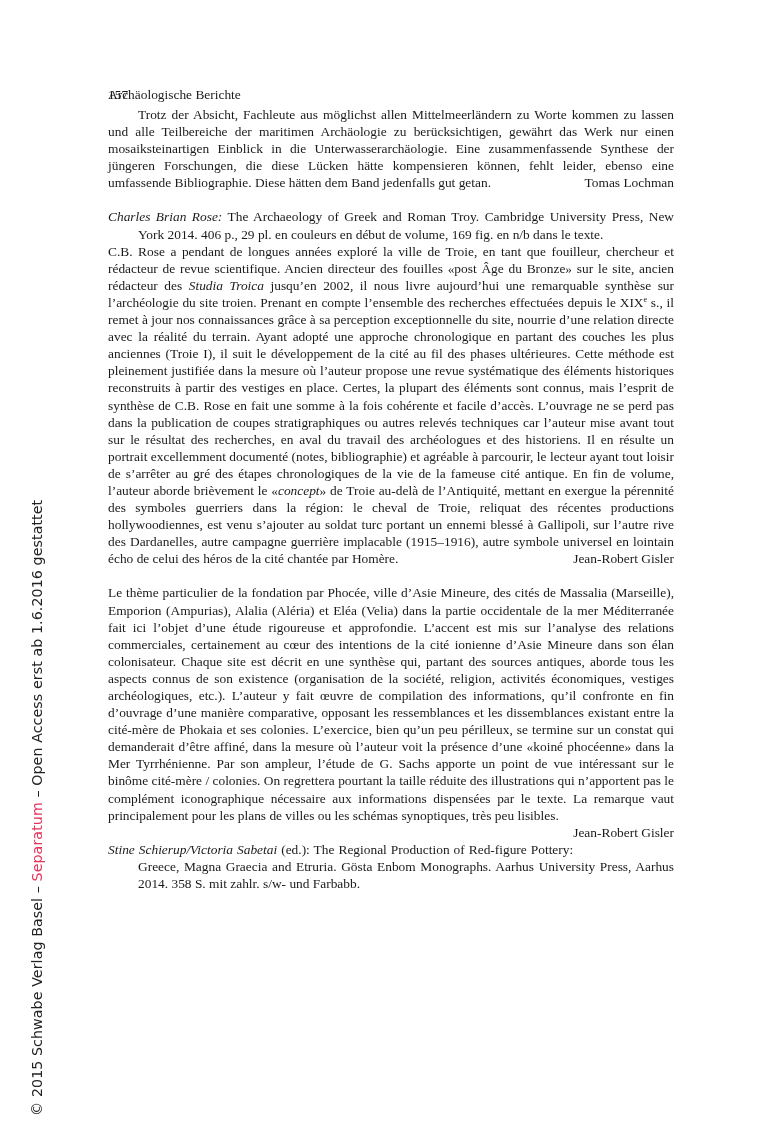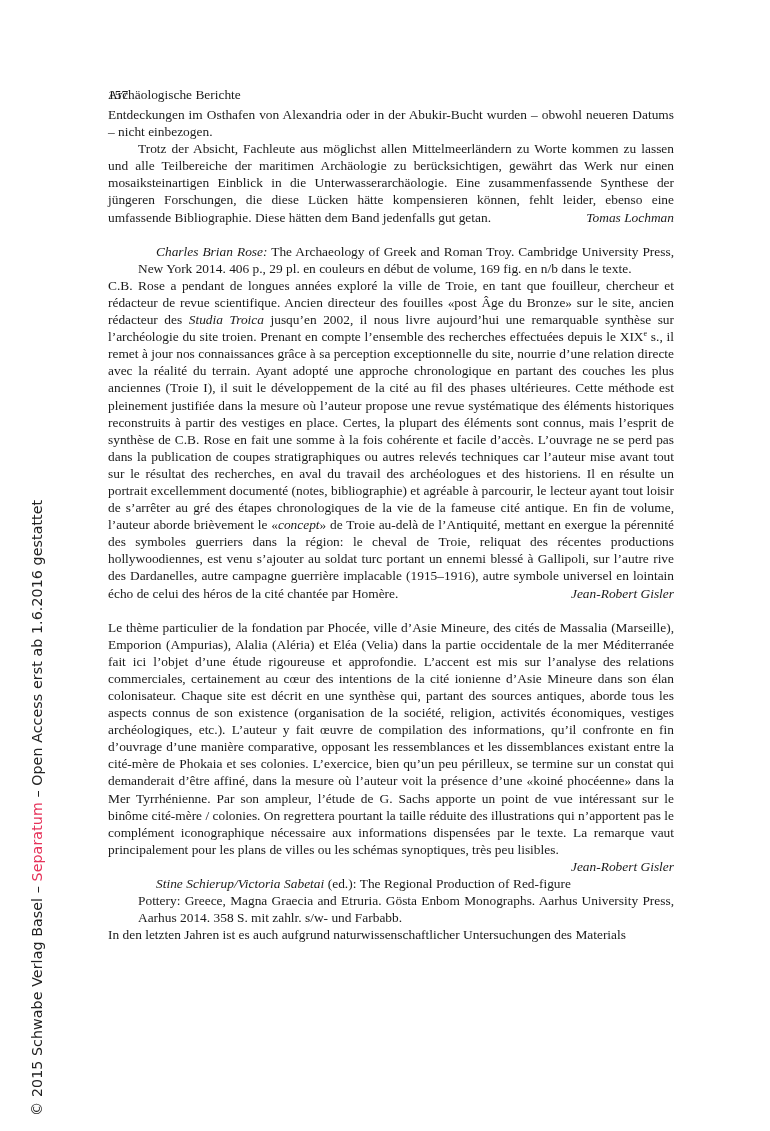--- a/index.html
+++ b/index.html
@@ -3,24 +3,24 @@
 <meta charset="utf-8">
 <style>
   html, body { margin: 0; padding: 0; background: #ffffff; }
   body { width: 770px; height: 1131px; position: relative; overflow: hidden; color: #1a1a1a; }
   .page { position: absolute; left: 108px; top: 86px; width: 566px; font-family: "Liberation Serif", serif; font-size: 13.4px; line-height: 17.1px; }
   .running-head { position: relative; height: 17px; margin-bottom: 3px; }
   .page-number { position: absolute; left: 0; top: 0; }
   .journal-title { position: absolute; left: 0; right: 0; top: 0; }
   p { margin: 0; text-align: justify; }
   .indent { text-indent: 30px; }
-  .sig { float: right; font-style: italic; }
+  .sig { float: right; }
   .review { margin-top: 17px; }
   .entry { padding-left: 30px; text-indent: -30px; text-align: justify; }
-  .author { font-style: italic; margin-left: 48px; }
+  .author { font-style: italic; }
   .title { font-weight: normal; }
   .side {
     position: absolute; left: 27px; top: 1116px;
     transform-origin: 0 0; transform: rotate(-90deg);
     font-family: "DejaVu Sans", sans-serif; font-size: 14.2px; white-space: nowrap;
     color: #222; letter-spacing: 0.1px; line-height: 20px;
   }
   .pink { color: #e6335a; }
 </style>
 </head>
@@ -28,30 +28,28 @@
 
 <div class="side"><span>© 2015 Schwabe Verlag Basel – </span><span class="pink">Separatum</span><span> – Open Access erst ab 1.6.2016 gestattet</span></div>
 
 <div class="page">
   <div class="running-head">
     <span class="page-number">157</span>
     <span class="journal-title">Archäologische Berichte</span>
   </div>
 
   <div>
-    <p>Entdeckungen im Osthafen von Alexandria oder in der Abukir-Bucht wurden – obwohl neueren Datums – nicht einbezogen.</p>
     <p class="indent"><span>Trotz der Absicht, Fachleute aus möglichst allen Mittelmeerländern zu Worte kommen zu lassen und alle Teilbereiche der maritimen Archäologie zu berücksichtigen, gewährt das Werk nur einen mosaiksteinartigen Einblick in die Unterwasserarchäologie. Eine zusammenfassende Synthese der jüngeren Forschungen, die diese Lücken hätte kompensieren können, fehlt leider, ebenso eine umfassende Bibliographie. Diese hätten dem Band jedenfalls gut getan.</span><span class="sig">Tomas Lochman</span></p>
   </div>
 
   <div class="review">
     <p class="entry"><span class="author">Charles Brian Rose:</span> <span class="title">The Archaeology of Greek and Roman Troy.</span> <span>Cambridge University Press, New York 2014. 406 p., 29 pl. en couleurs en début de volume, 169 fig. en n/b dans le texte.</span></p>
     <p><span>C.B. Rose a pendant de longues années exploré la ville de Troie, en tant que fouilleur, chercheur et rédacteur de revue scientifique. Ancien directeur des fouilles «post Âge du Bronze» sur le site, ancien rédacteur des </span><i>Studia Troica</i><span> jusqu’en 2002, il nous livre aujourd’hui une remarquable synthèse sur l’archéologie du site troien. Prenant en compte l’ensemble des recherches effectuées depuis le XIX</span><sup style="font-size:8px;line-height:0">e</sup><span> s., il remet à jour nos connaissances grâce à sa perception exceptionnelle du site, nourrie d’une relation directe avec la réalité du terrain. Ayant adopté une approche chronologique en partant des couches les plus anciennes (Troie I), il suit le développement de la cité au fil des phases ultérieures. Cette méthode est pleinement justifiée dans la mesure où l’auteur propose une revue systématique des éléments historiques reconstruits à partir des vestiges en place. Certes, la plupart des éléments sont connus, mais l’esprit de synthèse de C.B. Rose en fait une somme à la fois cohérente et facile d’accès. L’ouvrage ne se perd pas dans la publication de coupes stratigraphiques ou autres relevés techniques car l’auteur mise avant tout sur le résultat des recherches, en aval du travail des archéologues et des historiens. Il en résulte un portrait excellemment documenté (notes, bibliographie) et agréable à parcourir, le lecteur ayant tout loisir de s’arrêter au gré des étapes chronologiques de la vie de la fameuse cité antique. En fin de volume, l’auteur aborde brièvement le «</span><i>concept</i><span>» de Troie au-delà de l’Antiquité, mettant en exergue la pérennité des symboles guerriers dans la région: le cheval de Troie, reliquat des récentes productions hollywoodiennes, est venu s’ajouter au soldat turc portant un ennemi blessé à Gallipoli, sur l’autre rive des Dardanelles, autre campagne guerrière implacable (1915–1916), autre symbole universel en lointain écho de celui des héros de la cité chantée par Homère.</span><span class="sig">Jean-Robert Gisler</span></p>
   </div>
 
   <div class="review">
     <p><span>Le thème particulier de la fondation par Phocée, ville d’Asie Mineure, des cités de Massalia (Marseille), Emporion (Ampurias), Alalia (Aléria) et Eléa (Velia) dans la partie occidentale de la mer Méditerranée fait ici l’objet d’une étude rigoureuse et approfondie. L’accent est mis sur l’analyse des relations commerciales, certainement au cœur des intentions de la cité ionienne d’Asie Mineure dans son élan colonisateur. Chaque site est décrit en une synthèse qui, partant des sources antiques, aborde tous les aspects connus de son existence (organisation de la société, religion, activités économiques, vestiges archéologiques, etc.). L’auteur y fait œuvre de compilation des informations, qu’il confronte en fin d’ouvrage d’une manière comparative, opposant les ressemblances et les dissemblances existant entre la cité-mère de Phokaia et ses colonies. L’exercice, bien qu’un peu périlleux, se termine sur un constat qui demanderait d’être affiné, dans la mesure où l’auteur voit la présence d’une «koiné phocéenne» dans la Mer Tyrrhénienne. Par son ampleur, l’étude de G. Sachs apporte un point de vue intéressant sur le binôme cité-mère / colonies. On regrettera pourtant la taille réduite des illustrations qui n’apportent pas le complément iconographique nécessaire aux informations dispensées par le texte. La remarque vaut principalement pour les plans de villes ou les schémas synoptiques, très peu lisibles.</span><br><span class="sig">Jean-Robert Gisler</span></p>
   </div>
 
   <div class="review">
     <p class="entry"><span class="author">Stine Schierup/Victoria Sabetai</span><span> (ed.): </span><span class="title">The Regional Production of Red-figure Pottery: Greece, Magna Graecia and Etruria.</span> <span>Gösta Enbom Monographs. Aarhus University Press, Aarhus 2014. 358 S. mit zahlr. s/w- und Farbabb.</span></p>
-    <p>In den letzten Jahren ist es auch aufgrund naturwissenschaftlicher Untersuchungen des Materials</p>
   </div>
 </div>
 
 </body></html>

